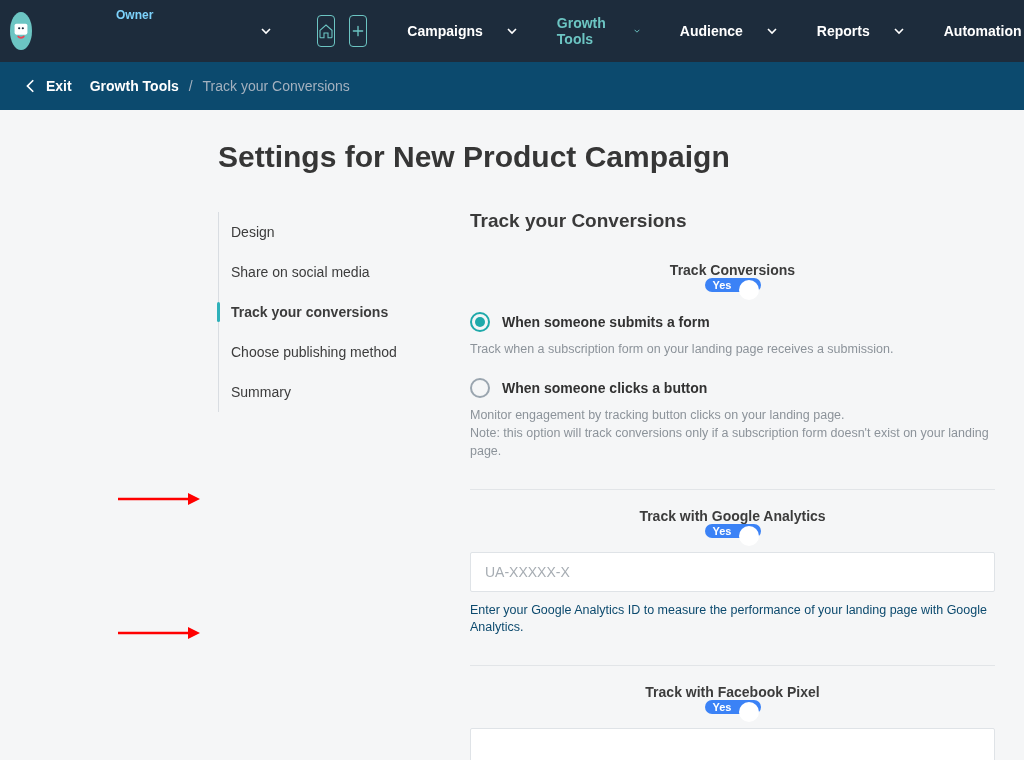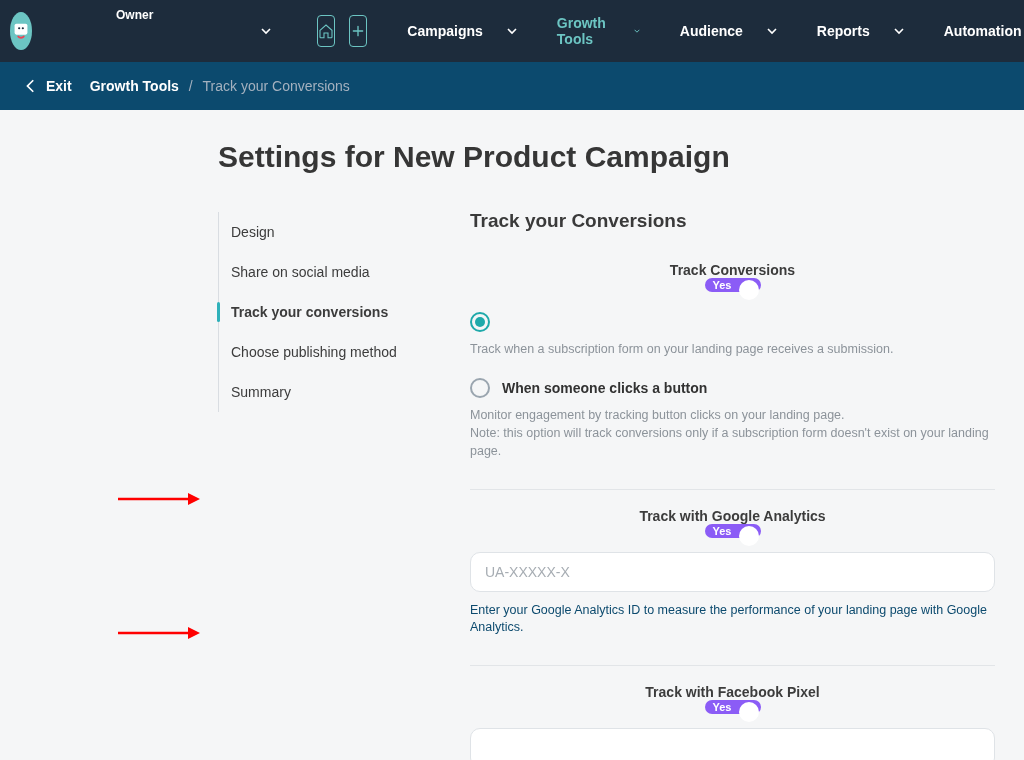--- a/index.html
+++ b/index.html
@@ -25,21 +25,21 @@
   .logo {
     width: 38px; height: 38px;
     border-radius: 50%;
     background: #6cc5c3;
     display: flex; align-items: center; justify-content: center;
     margin-right: 4px;
   }
   .logo svg { width: 22px; height: 22px; }
   .vdiv { width: 1px; height: 62px; background: rgba(255,255,255,0.1); margin: 0 10px; }
   .owner-label {
-    color: #ffffff;
+    color: #7dd3fc;
     font-size: 12px;
     font-weight: 600;
     position: relative;
     top: -16px;
     margin-left: 44px;
   }
   .workspace-toggle { color: #fff; padding-right: 10px; }
   .workspace-toggle svg { width: 10px; height: 10px; }
   .iconbtn {
     width: 32px; height: 32px;
@@ -92,21 +92,21 @@
 
   .content { margin-left: 226px; width: 525px; }
   .section-title { font-size: 19px; font-weight: 700; color: #3a3a3a; margin-bottom: 30px; }
 
   .row-heading { display: flex; justify-content: flex-start; align-items: center; flex-direction: column; }
   .subheading { font-weight: 700; font-size: 14px; color: #3c3c3c; }
 
   .toggle {
     position: relative;
     width: 56px; height: 14px;
-    background: #8b5cf6;
+    background: #3b82f6;
     border-radius: 12px;
     display: flex; align-items: center;
     padding-left: 8px;
     color: #fff; font-size: 11px; font-weight: 600;
     cursor: pointer;
   }
   .toggle .knob {
     position: absolute; right: 2px; top: 2px;
     width: 20px; height: 20px; border-radius: 50%;
     background: #fff;
@@ -119,21 +119,21 @@
   }
   .radio.selected { border-color: #1fa9aa; }
   .radio.selected .dot { width: 10px; height: 10px; border-radius: 50%; background: #1fa9aa; }
   .radio-label { font-weight: 700; font-size: 14px; color: #323232; }
   .radio-desc { font-size: 12.5px; color: #8c939a; margin-top: 8px; margin-left: 0; line-height: 1.45; }
 
   .hr { border: none; border-top: 1px solid #e2e5e8; margin: 28px 0 18px; }
 
   .input {
     width: 100%; height: 40px;
-    border: 1px solid #dfe3e7; border-radius: 10px;
+    border: 1px solid #dfe3e7; border-radius: 2px;
     padding: 0 14px; font-size: 14px; color: #333;
     background: #fff;
     margin-top: 14px;
   }
   .input::placeholder { color: #a7adb3; }
   .helper { font-size: 12.5px; color: #0c4a6e; margin-top: 10px; line-height: 1.4; }
 
   
   .arrow {
     position: absolute;
@@ -239,20 +239,21 @@
       <div class="toggle">
         <span>Yes</span>
         <div class="knob"></div>
       </div>
     </div>
 
     <div class="radio-opt">
       <div class="radio selected">
           <div class="dot"></div>
         </div>
+      <div class="radio-label">When someone submits a form</div>
     </div>
     <div class="radio-desc">Track when a subscription form on your landing page receives a submission.</div>
 
     <div class="radio-opt">
       <div class="radio"></div>
       <div class="radio-label">When someone clicks a button</div>
     </div>
     <div class="radio-desc" style="white-space: pre-line;">Monitor engagement by tracking button clicks on your landing page.
 Note: this option will track conversions only if a subscription form doesn't exist on your landing page.</div>
 

